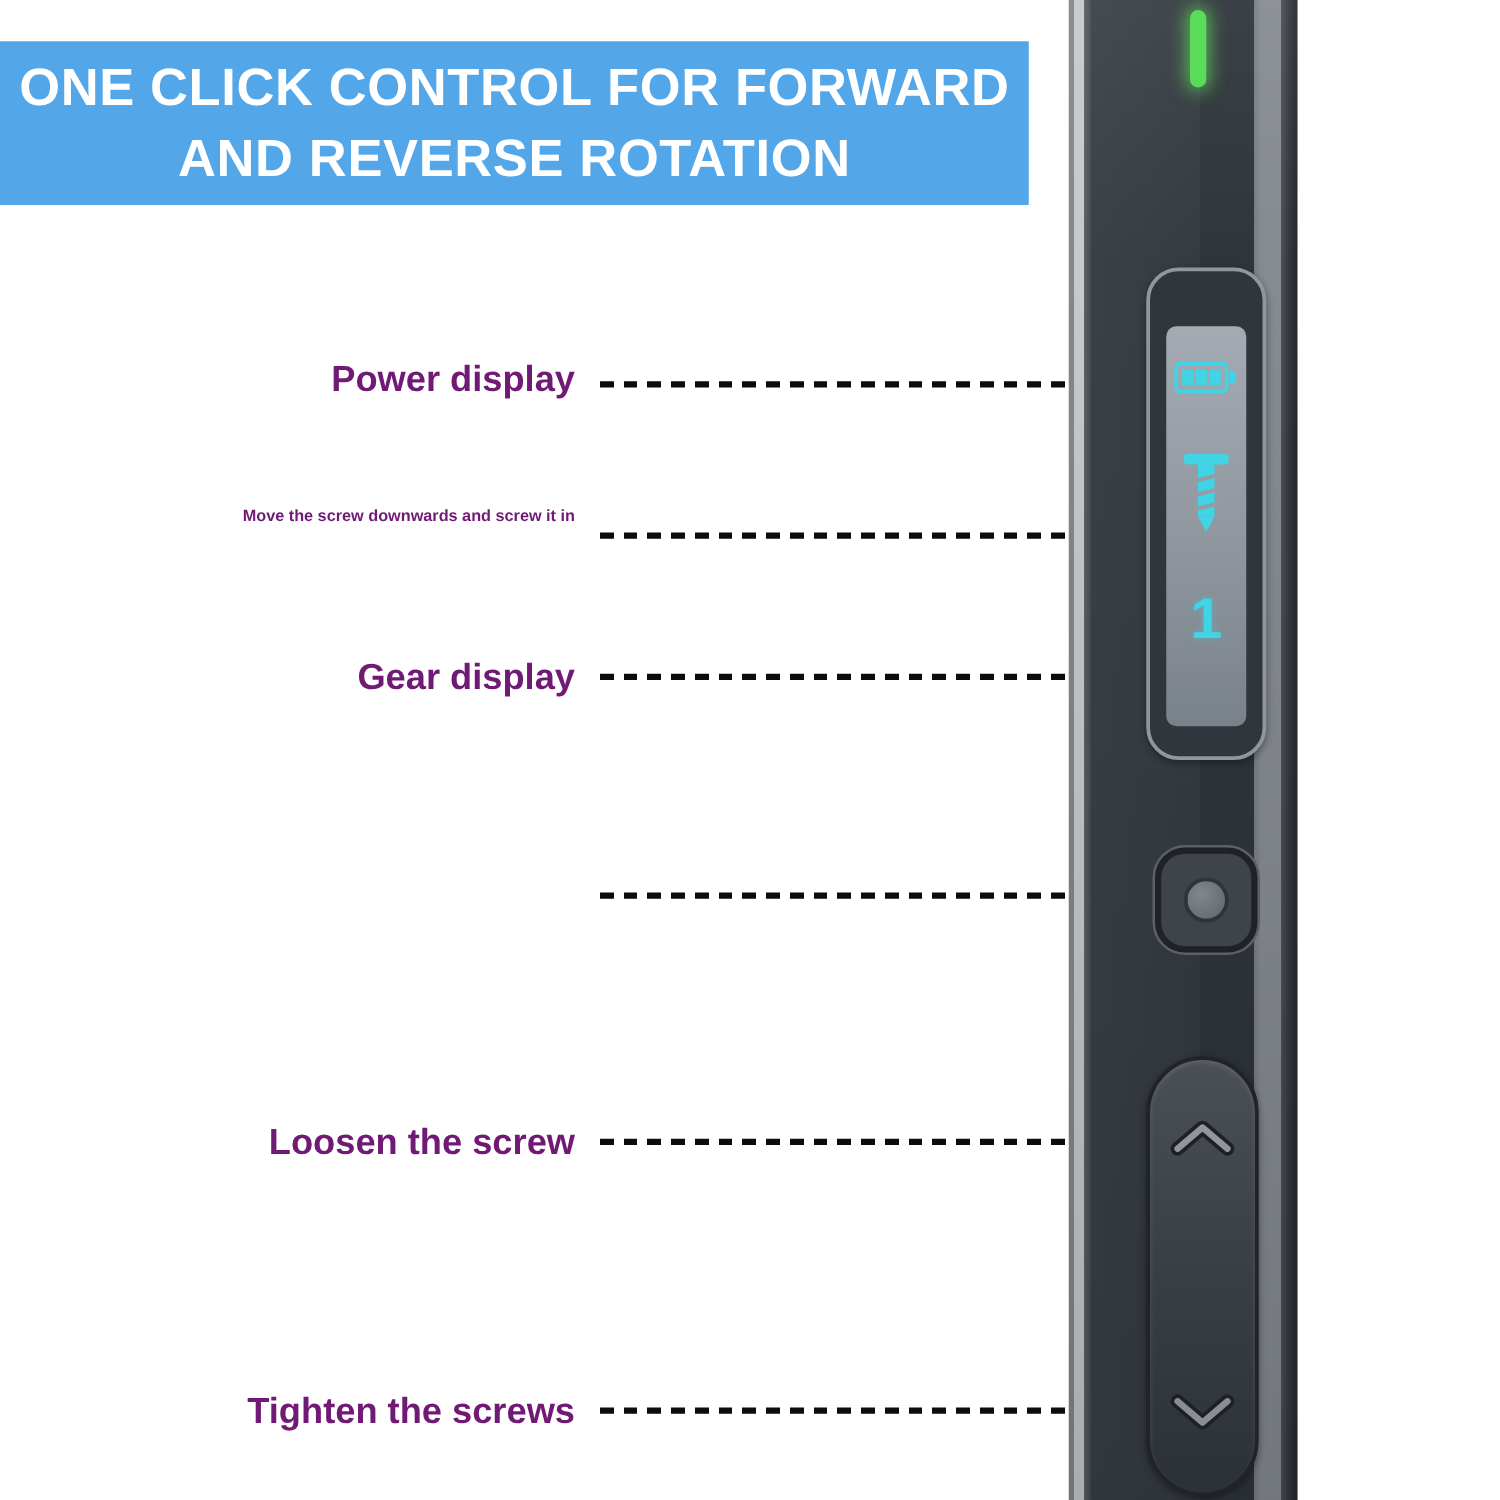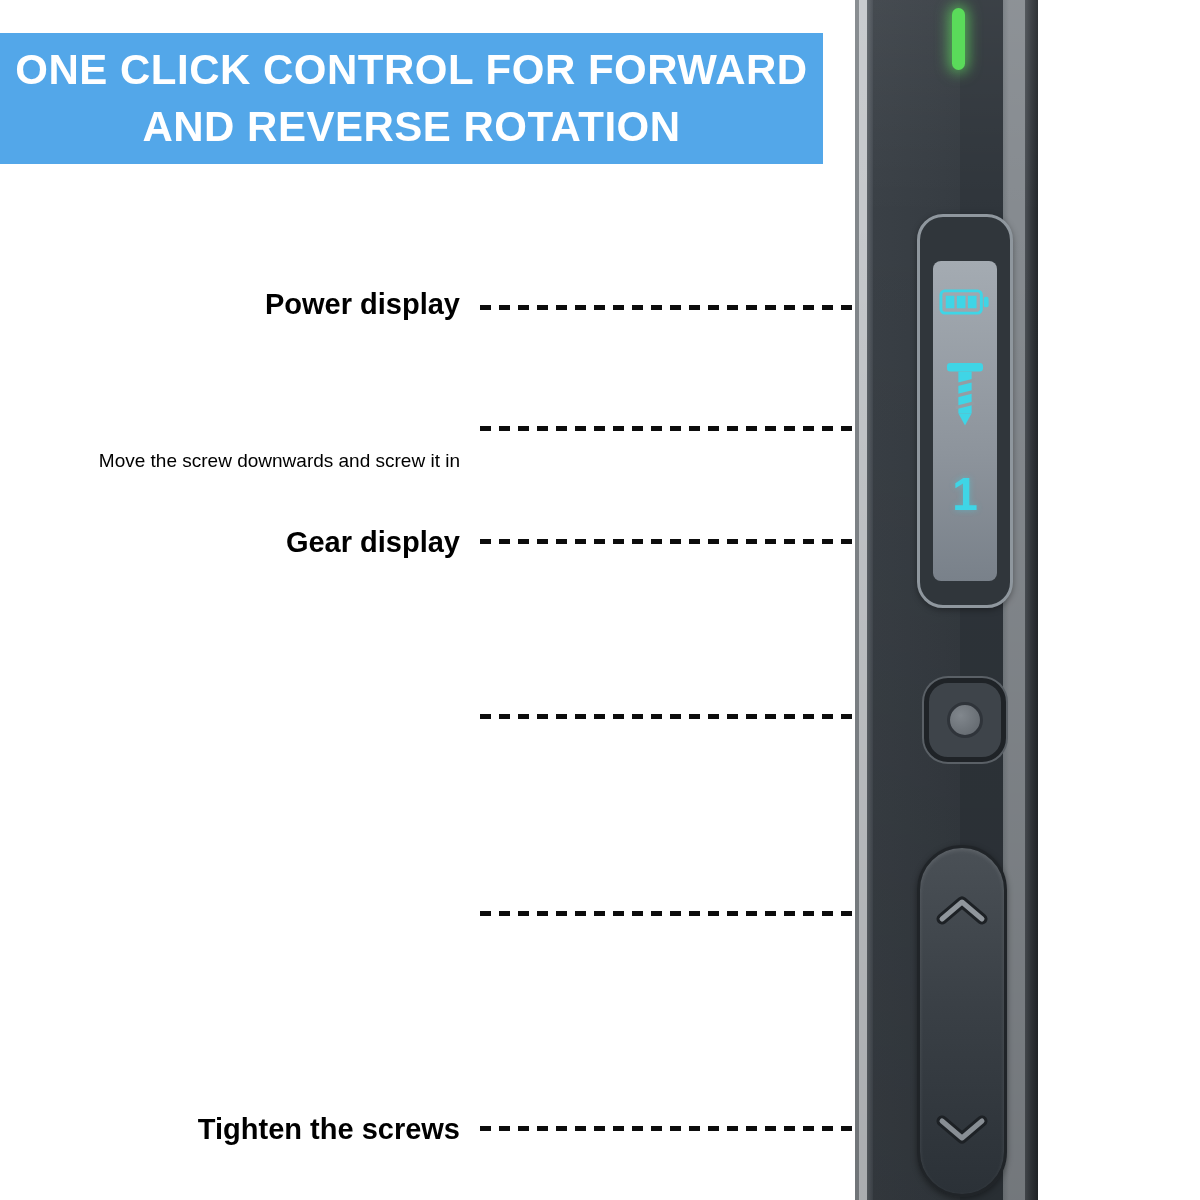--- a/index.html
+++ b/index.html
@@ -14,23 +14,23 @@
 
   
   .banner {
     position: absolute; left: 0; top: 0; width: 823px; height: 131px;
     background: #53A7E9; color: #fff;
     display: flex; flex-direction: column; align-items: center; justify-content: center; margin-top: 33px;
   }
   .banner-line { font-size: 42px; font-weight: 800; letter-spacing: 0.5px; line-height: 1.34; white-space: nowrap; }
 
   
-  .callout { position: absolute; right: 740px; text-align: left; color: #000000; }
+  .callout { position: absolute; right: 740px; text-align: left; color: #701a75; }
   .label-large { font-size: 29px; font-weight: 600; line-height: 1.3; white-space: nowrap; }
-  .label-small { font-size: 19px; font-weight: 400; line-height: 1.32; white-space: nowrap; margin-top: 44px; }
+  .label-small { font-size: 13px; font-weight: 700; line-height: 1.32; white-space: nowrap; }
   .c-power   { top: 286px; }
   .c-screw   { top: 404px; }
   .c-gear    { top: 524px; }
   .c-led     { top: 692px; }
   .c-loosen  { top: 896px; }
   .c-tighten { top: 1111px; }
 
   
   .leader {
     position: absolute; left: 480px; width: 424px; height: 5px;
@@ -135,20 +135,21 @@
 
   <div class="callout c-screw">
     <div class="label-small">Move the screw downwards and screw it in</div>
   </div>
 
   <div class="callout c-gear label-large">Gear display</div>
 
   <div class="callout c-led">
   </div>
 
+  <div class="callout c-loosen label-large">Loosen the screw</div>
 
   <div class="callout c-tighten label-large">Tighten the screws</div>
 
   <div class="leader l-power"></div>
   <div class="leader l-screw"></div>
   <div class="leader l-gear"></div>
   <div class="leader l-led"></div>
   <div class="leader l-loosen"></div>
   <div class="leader l-tighten"></div>
 

